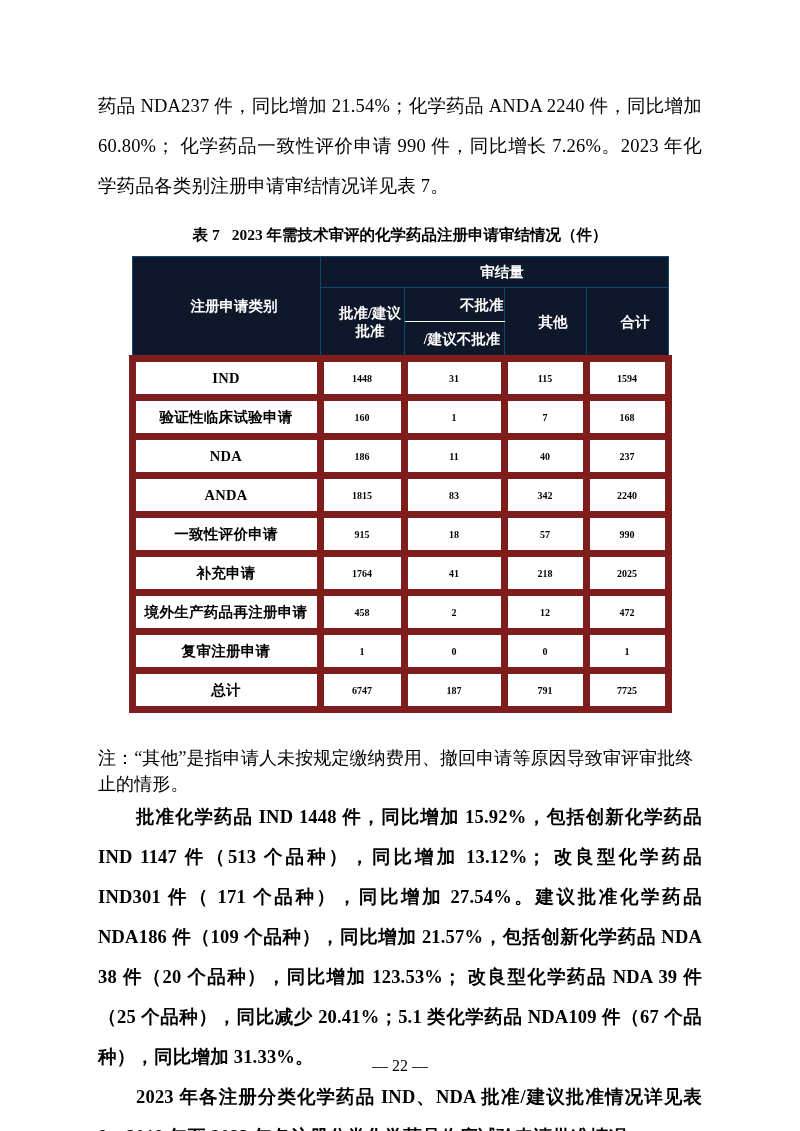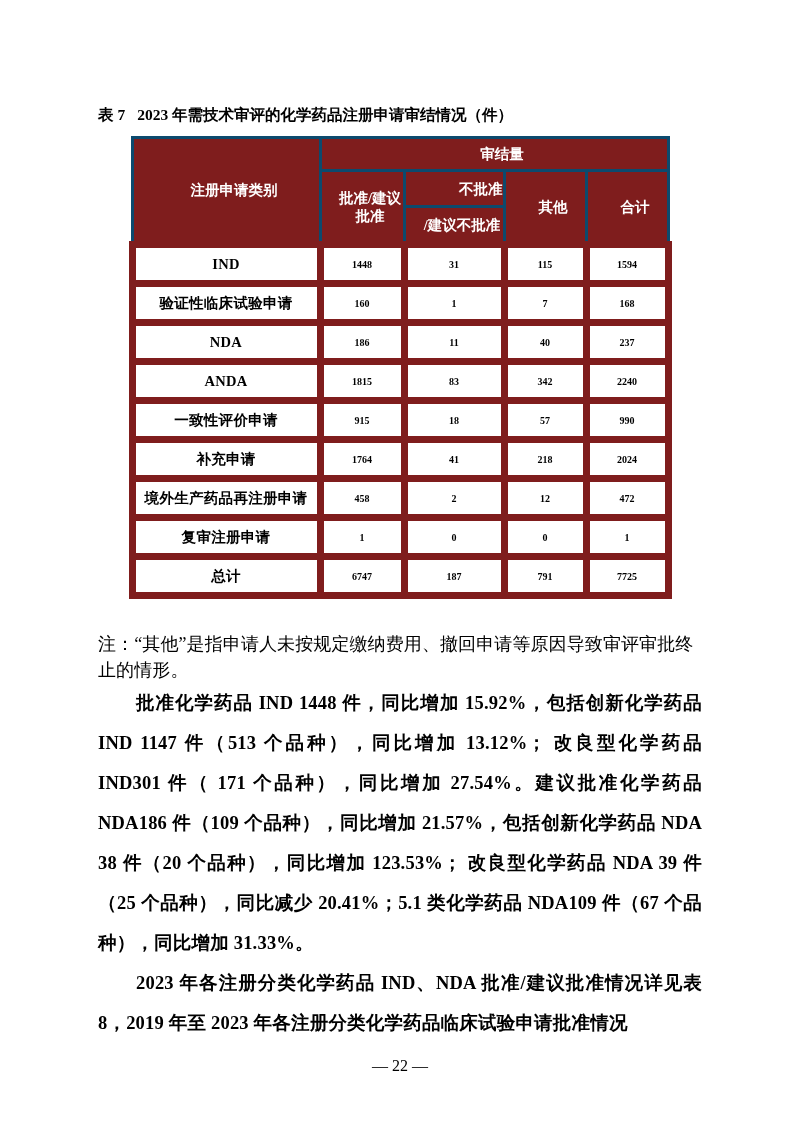--- a/index.html
+++ b/index.html
@@ -31,21 +31,21 @@
     text-align: justify;
     letter-spacing: 0.2px;
   }
   p.indent {
     text-indent: 38px;
     font-weight: bold;
   }
   .table-caption {
     font-size: 15.5px;
     line-height: 30px;
-    text-align: left;
+    text-align: center;
     margin-top: 14px;
     margin-bottom: 6px;
     font-family: "Liberation Serif", "DejaVu Serif", serif;
     font-weight: bold;
   }
   .table-caption .cap-num {
     margin-right: 12px;
   }
   table.t7 {
     border-collapse: collapse;
@@ -57,26 +57,26 @@
   }
   table.t7 td, table.t7 th {
     border: 7px solid #7f1d1d;
     text-align: center;
     vertical-align: middle;
     padding: 0;
     height: 32px;
     font-weight: bold;
   }
   table.t7 thead th {
-    background: #7f1d1d;
+    background: #0f172a;
     color: #ffffff;
     font-weight: bold;
     font-size: 14.5px;
     line-height: 18px;
-    border: 3px solid #0c4a6e;
+    border: 1px solid #0c4a6e;
     padding-left: 16px;
   }
   table.t7 thead th.cat {
     height: 96px;
   }
   table.t7 thead th.span-top {
     height: 30px;
   }
   table.t7 thead th.sub {
     height: 66px;
@@ -121,20 +121,23 @@
     font-size: 16px;
     font-family: "Liberation Serif", "DejaVu Serif", serif;
   }
 </style>
 </head>
 <body>
 
 <div class="page">
   <div class="content">
 
+    <div class="para-block">
+      <p class="para">药品 NDA237 件，同比增加 21.54%；化学药品 ANDA 2240 件，同比增加 60.80%； 化学药品一致性评价申请 990 件，同比增长 7.26%。2023 年化学药品各类别注册申请审结情况详见表 7。</p>
+    </div>
 
     <div class="table-caption">
       <span class="cap-num">表 7</span><span>2023 年需技术审评的化学药品注册申请审结情况（件）</span>
     </div>
 
     <table class="t7">
       <colgroup>
         <col style="width:188px">
         <col style="width:84px">
         <col style="width:100px">
@@ -193,21 +196,21 @@
           <td>915</td>
           <td>18</td>
           <td>57</td>
           <td>990</td>
         </tr>
         <tr>
           <td class="rowlabel">补充申请</td>
           <td>1764</td>
           <td>41</td>
           <td>218</td>
-          <td>2024</td>
+          <td>2025</td>
         </tr>
         <tr>
           <td class="rowlabel">境外生产药品再注册申请</td>
           <td>458</td>
           <td>2</td>
           <td>12</td>
           <td>472</td>
         </tr>
         <tr>
           <td class="rowlabel">复审注册申请</td>

